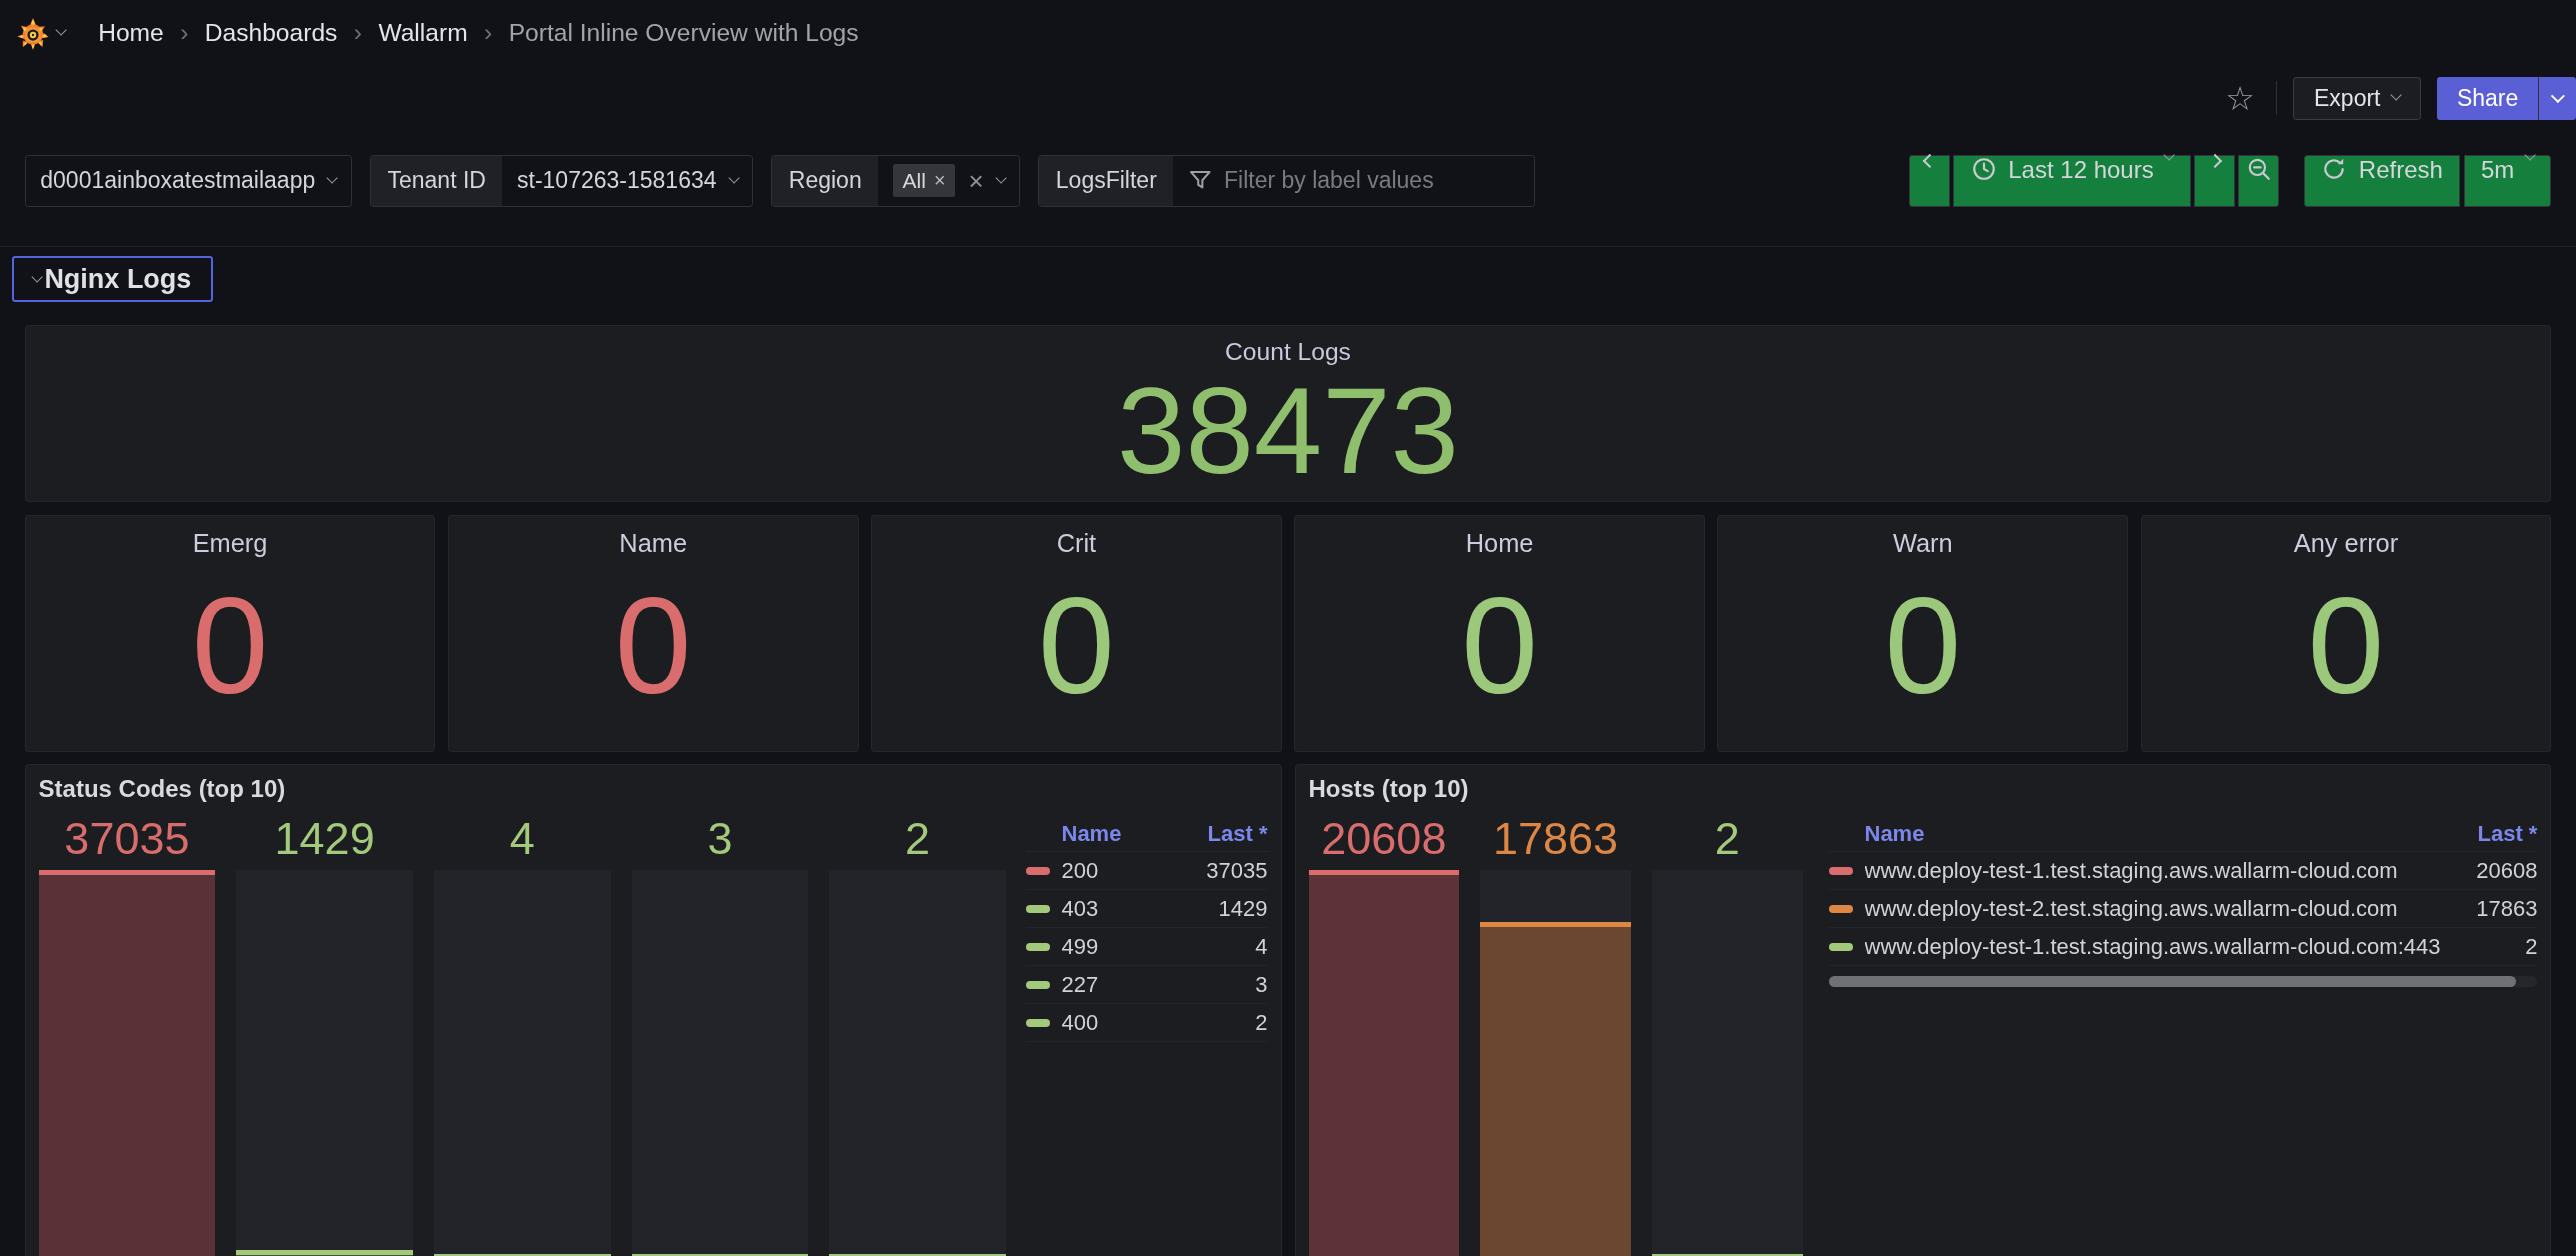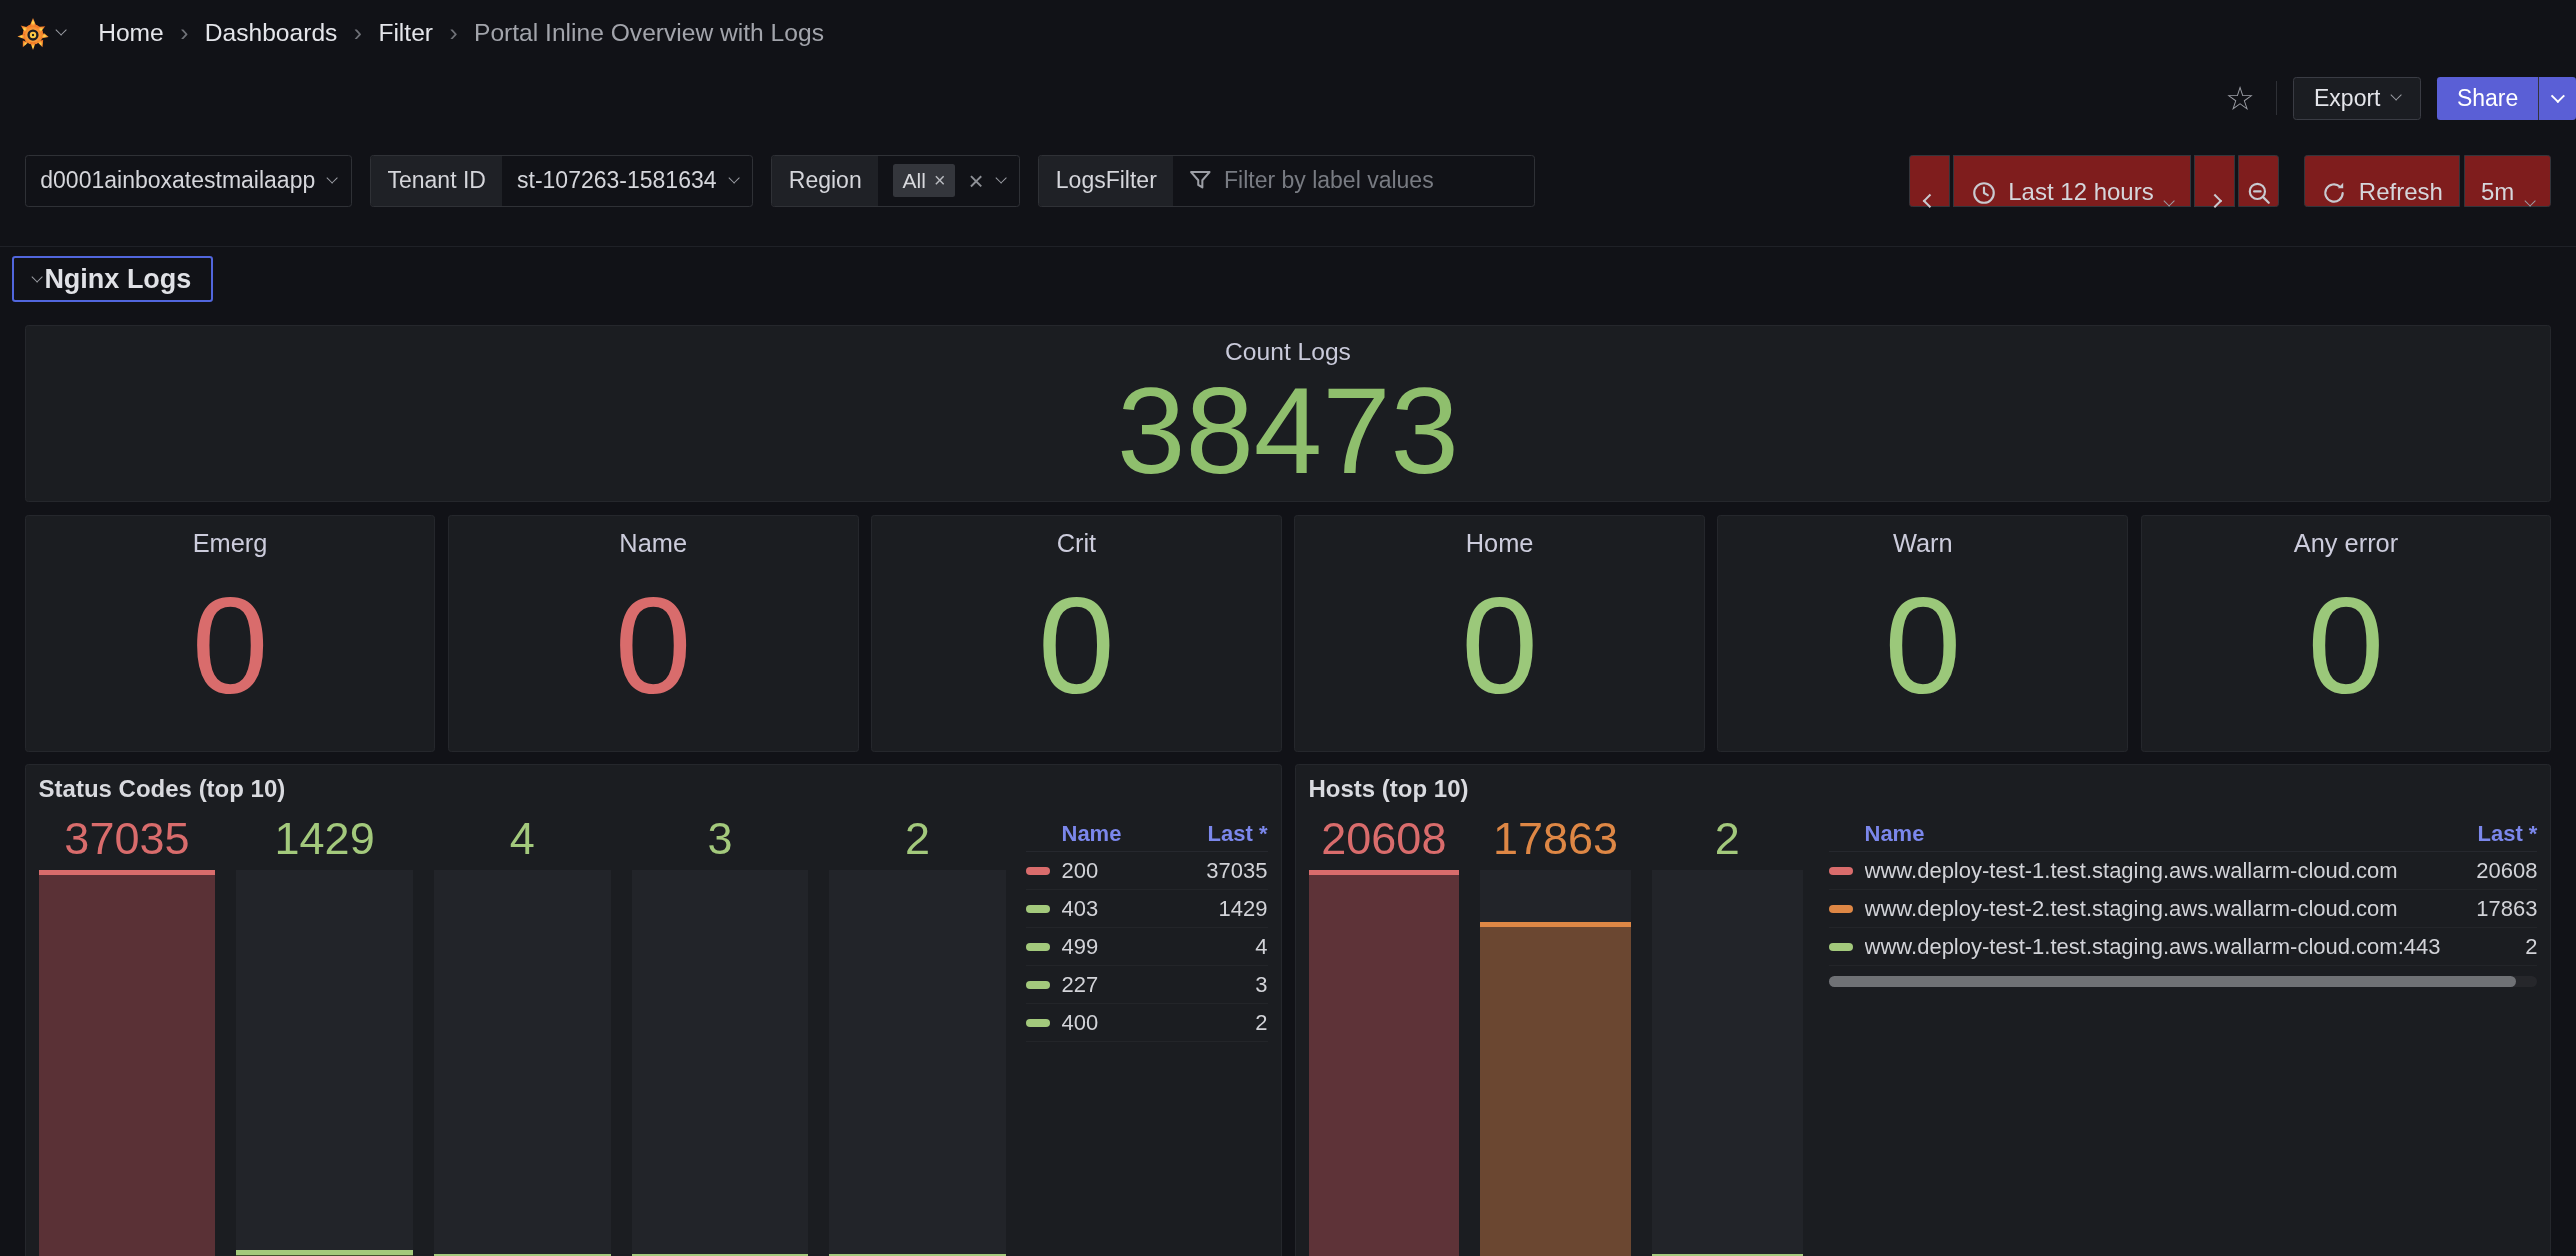--- a/index.html
+++ b/index.html
@@ -61,22 +61,22 @@
           font-size:21px; color:#d8d9dd; }
   .chip .x { font-size:19.7px; color:#b9bbc0; cursor:pointer; }
   .clear-x { font-size:26px; color:#8e9096; cursor:pointer; line-height:1; }
   .funnel { width:24.6px; height:24.6px; }
   .ctl-input { display:flex; align-items:center; gap:11.5px; padding:0 14.7px; min-width:344px; }
   .ctl-input input { background:transparent; border:none; outline:none; color:#c8c9ce; font-size:23px;
                      font-family:inherit; width:295px; }
   .ctl-input input::placeholder { color:#787b82; }
 
   .time-cluster { margin-left:auto; display:flex; align-items:center; gap:3.3px; }
-  .tbtn { height:52px; background:#7f1d1d; border:0.8px solid #33353b; color:#d5d6db;
-          display:inline-flex; align-items:flex-end; justify-content:center; gap:11.5px; font-size:24px; cursor:pointer; }
+  .tbtn { height:52px; background:#15803d; border:0.8px solid #33353b; color:#d5d6db;
+          display:inline-flex; align-items:flex-start; justify-content:center; gap:11.5px; font-size:24px; cursor:pointer; }
   .tbtn.sq { width:41px; }
   .tbtn.first { border-radius:3.3px 0 0 3.3px; }
   .tbtn.last { border-radius:0 3.3px 3.3px 0; }
   .arrow { width:9.8px; height:9.8px; border-right:2.5px solid #c9cad0; border-bottom:2.5px solid #c9cad0; display:inline-block; }
   .arrow.left { transform:rotate(135deg); }
   .arrow.right { transform:rotate(-45deg); }
   .gap { width:18px; }
   .tbtn.pad { padding:0 16.4px; }
 
   .header-sep { height:0.8px; background:#1f2127; margin-top:39px; }
@@ -163,21 +163,21 @@
       <span class="chev small"></span>
     </div>
     <div class="crumbs" id="breadcrumbs">
 
   <a class="crumb">Home</a>
 
   <span class="crumb-sep">›</span>
   <a class="crumb">Dashboards</a>
 
   <span class="crumb-sep">›</span>
-  <a class="crumb">Filter</a>
+  <a class="crumb">Wallarm</a>
 
   <span class="crumb-sep">›</span>
   <a class="crumb current">Portal Inline Overview with Logs</a>
 </div>
   </div>
 
   <div class="subbar">
     <span class="star">☆</span>
     <div class="vdiv"></div>
     <div class="btn secondary">

